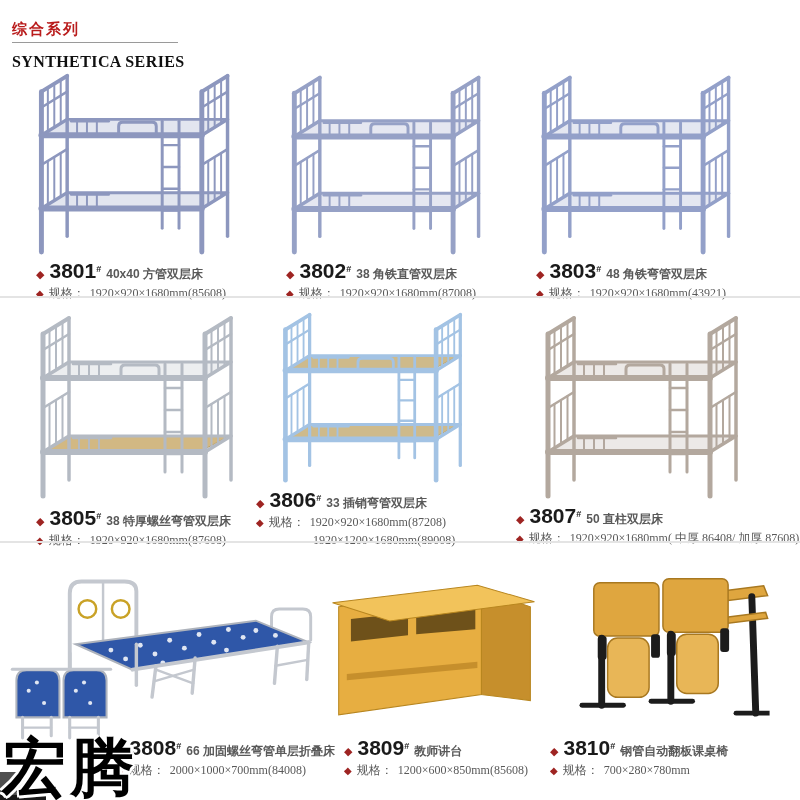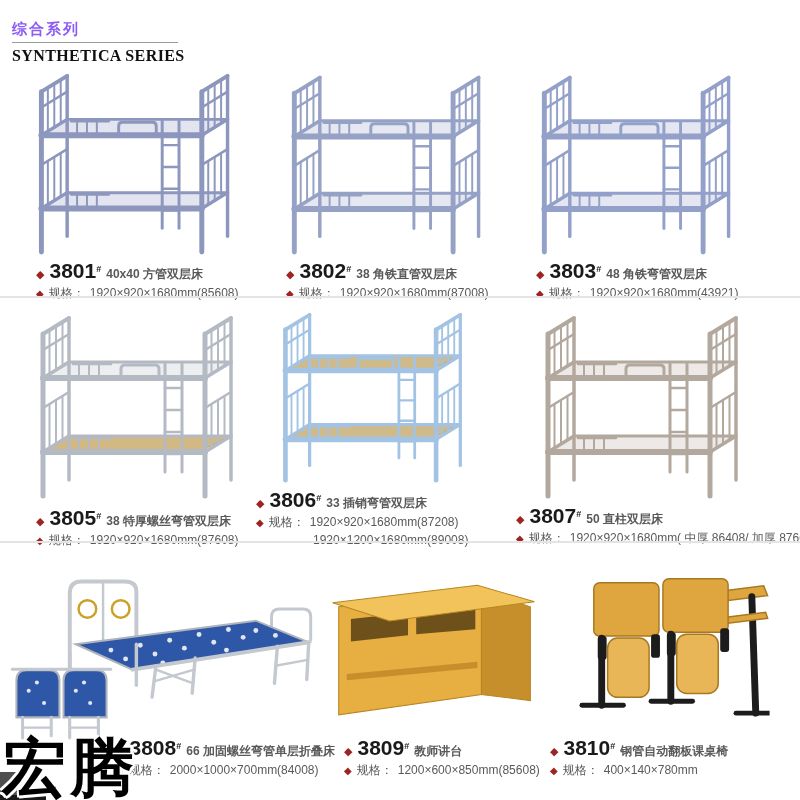--- a/index.html
+++ b/index.html
@@ -1,37 +1,37 @@
 <!DOCTYPE html>
 <html style="--bullet: #9e2422; --code-text: #1a1a1a; --desc-text: #595959; --divider: #e4e4e4; --bed-blue: #8d97be; --bed-blue-2: #96a1c6; --bed-blue-3: #93a0c9; --bed-gray: #b4bac3; --bed-lightblue: #a3c3e4; --bed-tan: #b3a89e; --wood-slat: #dcb76e; --mattress-blue: #2f57a8; --frame-silver: #c4c8cf; --lectern-wood: #e7ae41; --lectern-wood-dark: #c68f2c; --chair-wood: #dfa63f; --chair-leg: #1c1c1c;"><head>
 <meta charset="utf-8">
 <style>
   html,body{margin:0;padding:0;background:#fff;}
   .page{position:relative;width:800px;height:800px;background:#fff;overflow:hidden;
         font-family:"Liberation Sans",sans-serif;}
   
   .hdr{position:absolute;left:12px;top:20px;}
-  .hdr-cn{font-size:15px;font-weight:bold;color:#8b5cf6;letter-spacing:2px;
+  .hdr-cn{font-size:15px;font-weight:bold;color:#b91c1c;letter-spacing:2px;
           padding-bottom:3px;border-bottom:1px solid #9a9a9a;width:166px;}
   .hdr-en{font-family:"Liberation Serif",serif;font-weight:bold;font-size:16px;
-          color:#101010;margin-top:4px;letter-spacing:.4px;}
+          color:#101010;margin-top:10px;letter-spacing:.4px;}
   
   .divider{position:absolute;left:0;width:800px;height:2px;background:var(--divider,#e4e4e4);}
   
   .caption{position:absolute;}
   .cap1{display:flex;align-items:baseline;gap:5px;white-space:nowrap;line-height:16px;}
   .dia{color:var(--bullet,#9e2422);font-size:11px;}
   .cap2 .dia{font-size:10px;}
   .code-b{font-size:21px;font-weight:bold;color:var(--code-text,#1a1a1a);}
   .code-sup{font-size:9px;font-weight:bold;color:var(--code-text,#1a1a1a);vertical-align:super;}
   .pname{font-size:12px;color:var(--desc-text,#595959);font-weight:bold;}
   .cap2{display:flex;align-items:baseline;gap:5px;font-size:12px;
         color:var(--desc-text,#595959);margin-top:3px;white-space:nowrap;}
   .cap2.cont{margin-left:57px;margin-top:2px;}
-  .slabel,.spec{color:var(--desc-text,#595959);}
+  .slabel,.spec{color:var(--desc-text,#595959);font-family:Liberation Serif, serif;}
   
   .img{position:absolute;}
   .c-3801{color:var(--bed-blue,#8d97be);}
   .c-3802{color:var(--bed-blue-2,#96a1c6);}
   .c-3803{color:var(--bed-blue-3,#93a0c9);}
   .c-3805{color:var(--bed-gray,#b4bac3);}
   .c-3806{color:var(--bed-lightblue,#a3c3e4);}
   .c-3807{color:var(--bed-tan,#b3a89e);}
   .deck polygon{fill:currentColor;opacity:.25;stroke:none;}
   .frame path{stroke:currentColor;fill:none;stroke-linecap:round;}
@@ -356,21 +356,21 @@
   </div>
   <div class="caption" style="left:550px;top:738px">
     <div class="cap1">
         <span class="dia">◆</span>
         <span><b class="code-b">3810</b><span class="code-sup">#</span></span>
         <span class="pname">钢管自动翻板课桌椅</span>
       </div>
     <div class="cap2">
         <span class="dia">◆</span>
         <span class="slabel">规格：</span>
-        <span class="spec">400×140×780mm</span>
+        <span class="spec">700×280×780mm</span>
       </div>
   </div>
 
   <div class="corner"></div>
   <div class="corner2"></div>
   <div class="watermark">宏腾</div>
 
 </div>
 
 </body></html>

